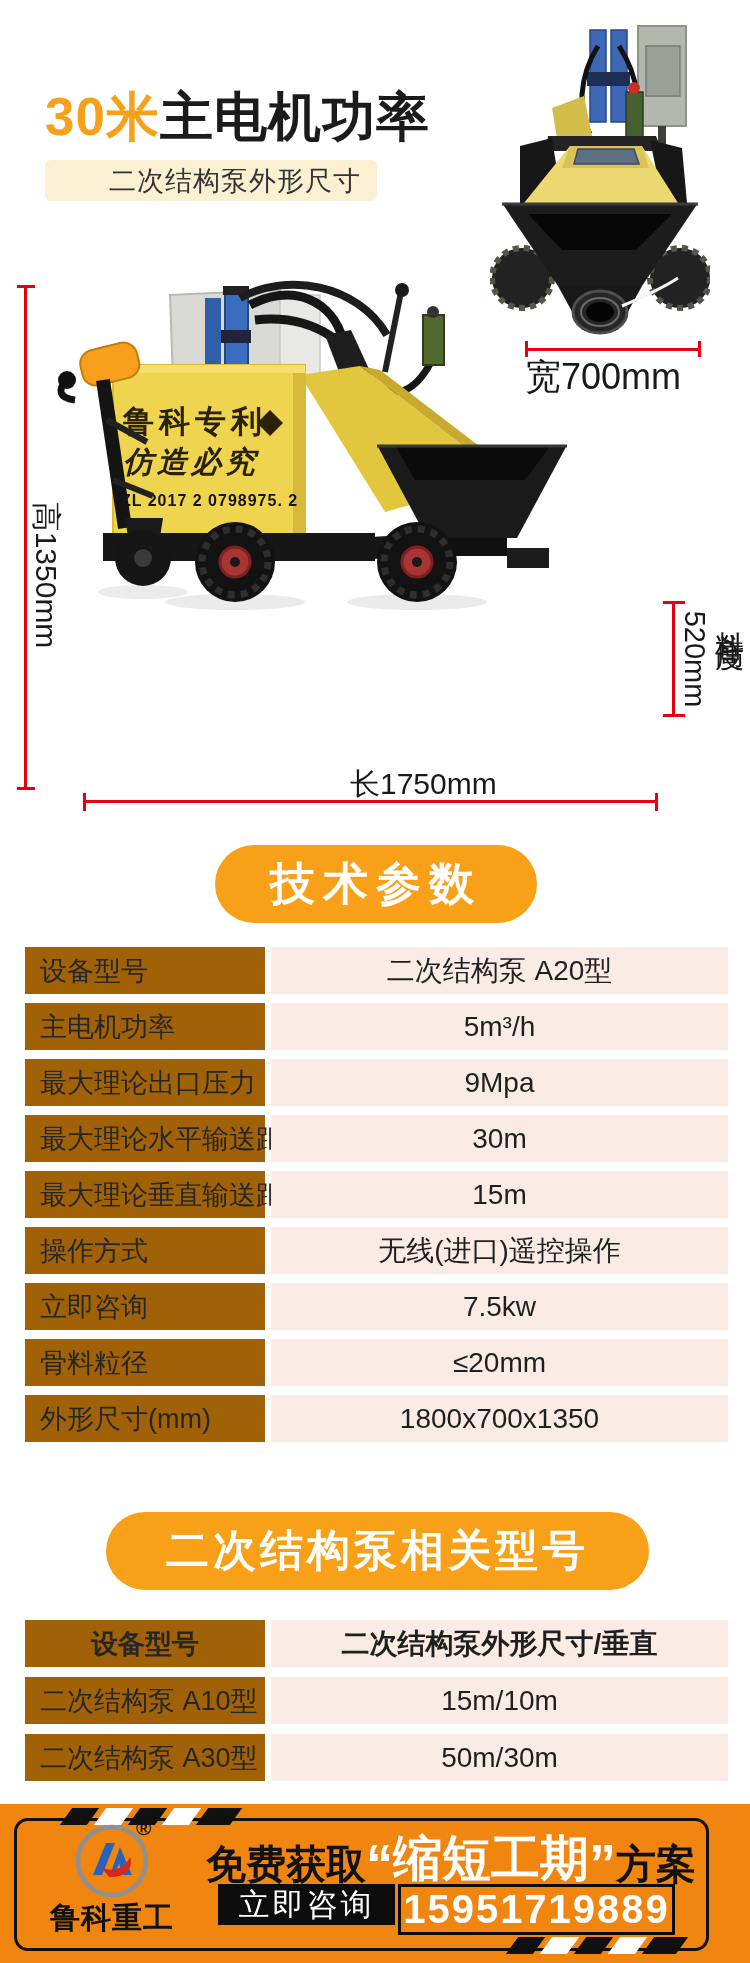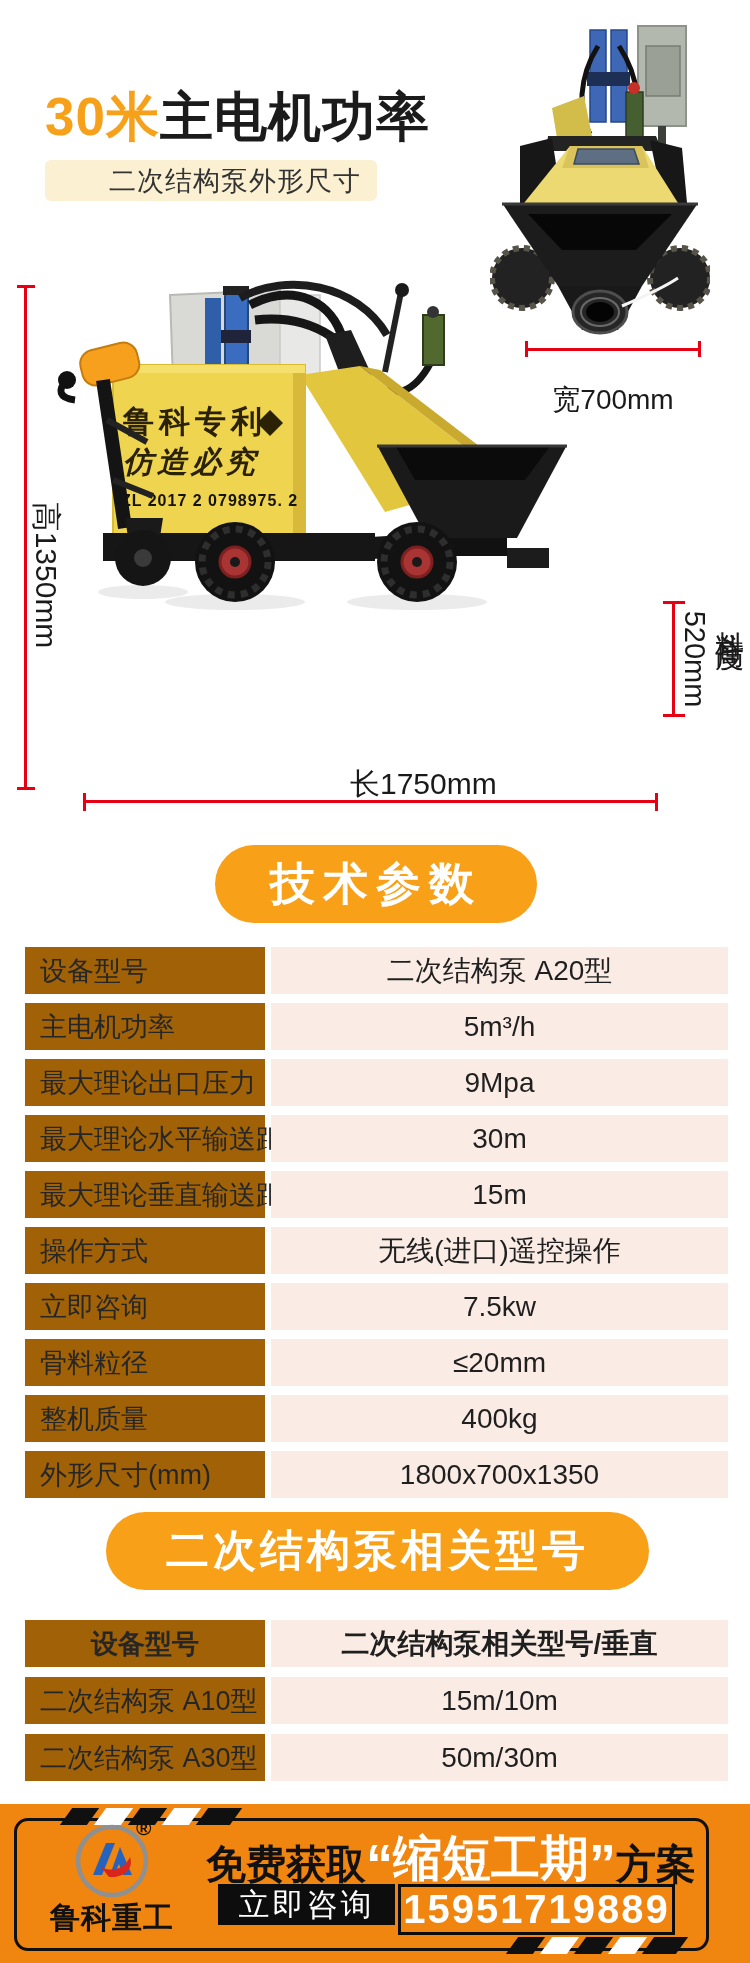--- a/index.html
+++ b/index.html
@@ -102,21 +102,21 @@
     <polygon points="68,268 152,268 128,312 92,312" fill="#191919"></polygon>
     <ellipse cx="110" cy="294" rx="27" ry="21" fill="#262626" stroke="#4e4e4e" stroke-width="3"></ellipse>
     <ellipse cx="110" cy="294" rx="19" ry="14" stroke="#6a6a6a" stroke-width="2" fill="none"></ellipse>
     <ellipse cx="110" cy="294" rx="14" ry="10" fill="#040404"></ellipse>
     <path d="M 132,288 C 160,276 176,268 188,260" stroke="#f4f4f4" stroke-width="3" fill="none"></path>
   </svg>
 
   <div class="abs dim-red dim-h" style="left:525px;top:348px;width:176px;"></div>
   <div class="abs cap-v" style="left:525px;top:341px;"></div>
   <div class="abs cap-v" style="left:698px;top:341px;"></div>
-  <div class="abs dim-text" style="left:525px;top:353px;width:176px;text-align:center;font-size:28px;margin-top:28px;">宽700mm</div>
+  <div class="abs dim-text" style="left:525px;top:353px;width:176px;text-align:left;font-size:36px;">宽700mm</div>
 
   <svg class="abs" style="left:55px;top:280px;" width="615" height="500" viewBox="0 0 615 500">
 
     <ellipse cx="180" cy="322" rx="70" ry="8" fill="rgba(0,0,0,0.08)"></ellipse>
     <ellipse cx="362" cy="322" rx="70" ry="8" fill="rgba(0,0,0,0.08)"></ellipse>
     <ellipse cx="88" cy="312" rx="45" ry="7" fill="rgba(0,0,0,0.08)"></ellipse>
 
     <polygon points="115,15 225,10 228,95 118,100" fill="#D9DAD5" stroke="#b9bab5" stroke-width="2"></polygon>
     <rect x="225" y="15" width="40" height="82" fill="#E8E8E6" stroke="#c9c9c5" stroke-width="1.5"></rect>
 
@@ -224,35 +224,31 @@
     </div>
     <div class="trow">
       <div class="tlabel">立即咨询</div>
       <div class="tvalue">7.5kw</div>
     </div>
     <div class="trow">
       <div class="tlabel">骨料粒径</div>
       <div class="tvalue">≤20mm</div>
     </div>
     <div class="trow">
-      <div class="tlabel">整机质量</div>
-      <div class="tvalue">400kg</div>
-    </div>
-    <div class="trow">
       <div class="tlabel">外形尺寸(mm)</div>
       <div class="tvalue">1800x700x1350</div>
     </div>
   </div>
 
   <div class="abs pill" style="left:106px;top:1512px;width:543px;height:78px;font-size:43px;letter-spacing:4px;">二次结构泵相关型号</div>
 
   <div class="table" style="top:1620px;gap:10px;">
     <div class="trow">
       <div class="tlabel tcenter" style="font-weight:bold;">设备型号</div>
-      <div class="tvalue" style="font-weight:bold;">二次结构泵相关型号/垂直</div>
+      <div class="tvalue" style="font-weight:bold;">二次结构泵外形尺寸/垂直</div>
     </div>
     <div class="trow">
       <div class="tlabel">二次结构泵 A10型</div>
       <div class="tvalue">15m/10m</div>
     </div>
     <div class="trow">
       <div class="tlabel">二次结构泵 A30型</div>
       <div class="tvalue">50m/30m</div>
     </div>
   </div>

